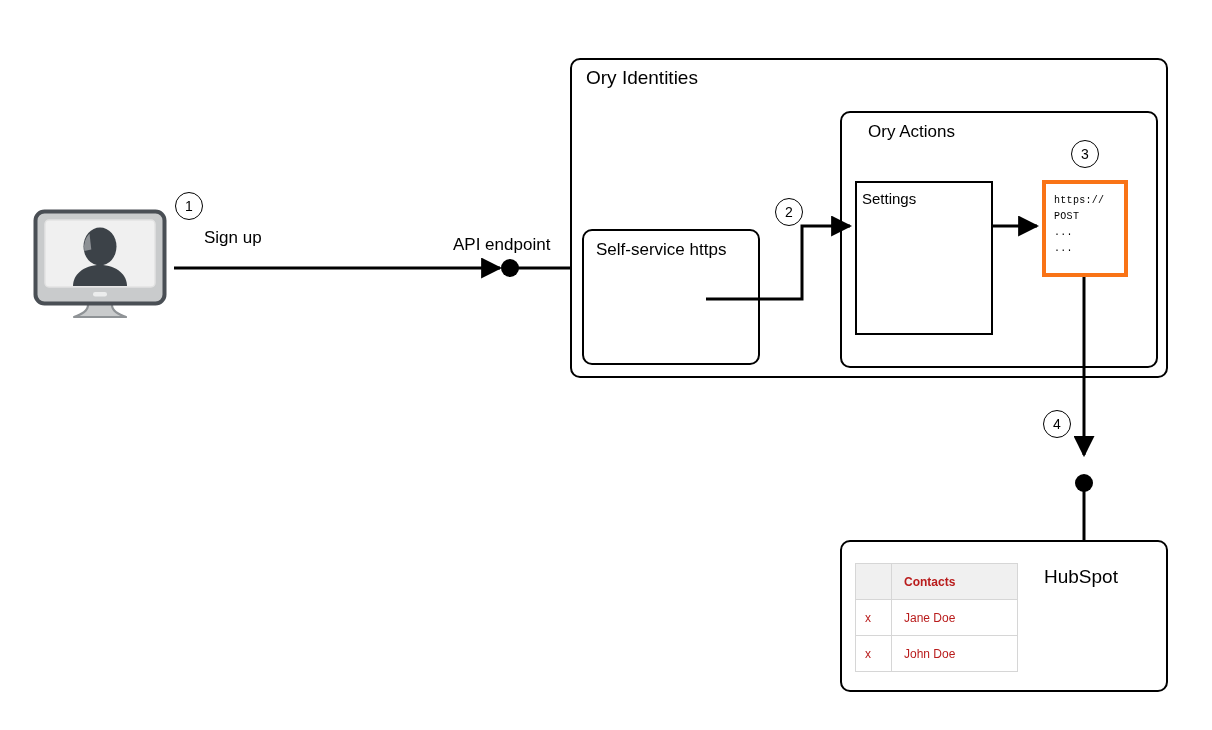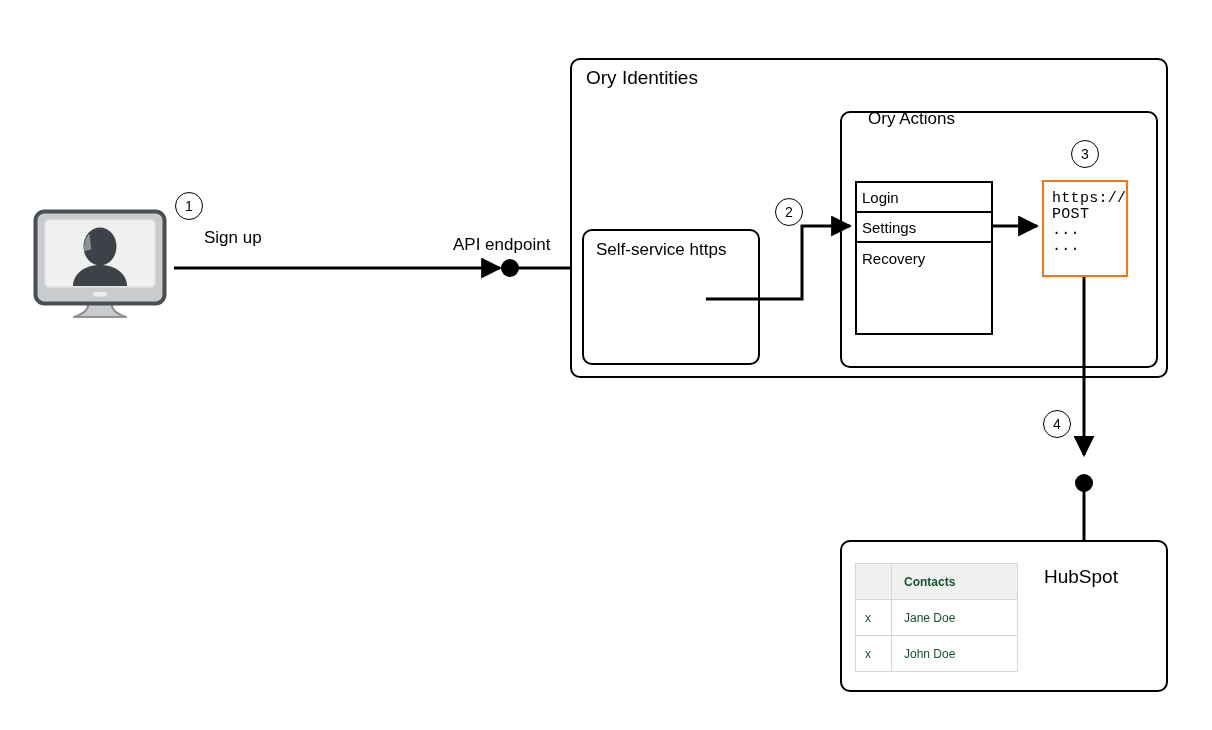--- a/index.html
+++ b/index.html
@@ -9,34 +9,34 @@
   svg#wires{position:absolute;left:0;top:0;width:1212px;height:730px;pointer-events:none;}
 
   .box{position:absolute;box-sizing:border-box;background:#fff;border:2px solid #000;border-radius:10px;}
   .box-title{position:absolute;white-space:nowrap;color:#000;}
 
   .flowlist{position:absolute;box-sizing:border-box;border:2px solid #000;background:#fff;}
   .flowrow{box-sizing:border-box;height:30px;border-bottom:2px solid #000;
            display:flex;align-items:center;padding-left:5px;font-size:15px;line-height:1;}
   .flowrow:last-child{border-bottom:none;}
 
-  .codebox{position:absolute;box-sizing:border-box;border:2px solid #f97316;background:#fff;
-           font-family:"Liberation Mono",monospace;font-size:15px;line-height:16px;
+  .codebox{position:absolute;box-sizing:border-box;border:4px solid #f97316;background:#fff;
+           font-family:"Liberation Mono",monospace;font-size:10px;line-height:16px;
            padding:9px 0 0 8px;white-space:pre;letter-spacing:.3px;}
 
   .num{position:absolute;width:26px;height:26px;border:1.6px solid #000;border-radius:50%;
        background:#fff;display:flex;align-items:center;justify-content:center;
        font-size:14px;line-height:1;}
 
   .edgelabel{position:absolute;white-space:nowrap;background:transparent;}
 
   .mono{font-family:"Liberation Mono",monospace;}
 
   table.contacts{position:absolute;border-collapse:collapse;background:#fff;
-                 font-size:12px;color:#14532d;padding-left:21px;}
+                 font-size:12px;color:#b91c1c;padding-left:21px;}
   table.contacts td,table.contacts th{border:1px solid #d6d6d6;box-sizing:border-box;}
   table.contacts th{background:#f0f0f0;font-weight:bold;text-align:left;height:36px;}
   table.contacts td{height:36px;text-align:left;font-weight:normal;}
   .c-narrow{width:36px;padding-left:9px;}
   .c-wide{width:126px;padding-left:12px;}
 
   
   #monitor{position:absolute;left:33px;top:209px;width:134px;height:110px;}
 </style>
 </head>
@@ -58,26 +58,24 @@
     </svg>
   </div>
 
   <div class="box" style="left:570px;top:58px;width:598px;height:320px;"></div>
   <div class="box-title" style="left:586px;top:67px;font-size:19px;">Ory Identities</div>
 
   <div class="box" style="left:582px;top:229px;width:178px;height:136px;"></div>
   <div class="box-title" style="left:596px;top:240px;font-size:17px;">Self-service https</div>
 
   <div class="box" style="left:840px;top:111px;width:318px;height:257px;"></div>
-  <div class="box-title" style="left:868px;top:109px;font-size:17px;">Ory Actions</div>
+  <div class="box-title" style="left:868px;top:122px;font-size:17px;">Ory Actions</div>
 
   <div class="flowlist" style="left:855px;top:181px;width:138px;height:154px;">
-    <div class="flowrow">Login</div>
     <div class="flowrow">Settings</div>
-    <div class="flowrow">Recovery</div>
   </div>
 
   <div class="codebox" style="left:1042px;top:180px;width:86px;height:97px;">https://
 POST
 ...
 ...</div>
 
   <div class="box" style="left:840px;top:540px;width:328px;height:152px;"></div>
   <div class="box-title" style="left:1044px;top:566px;font-size:19px;">HubSpot</div>
 

